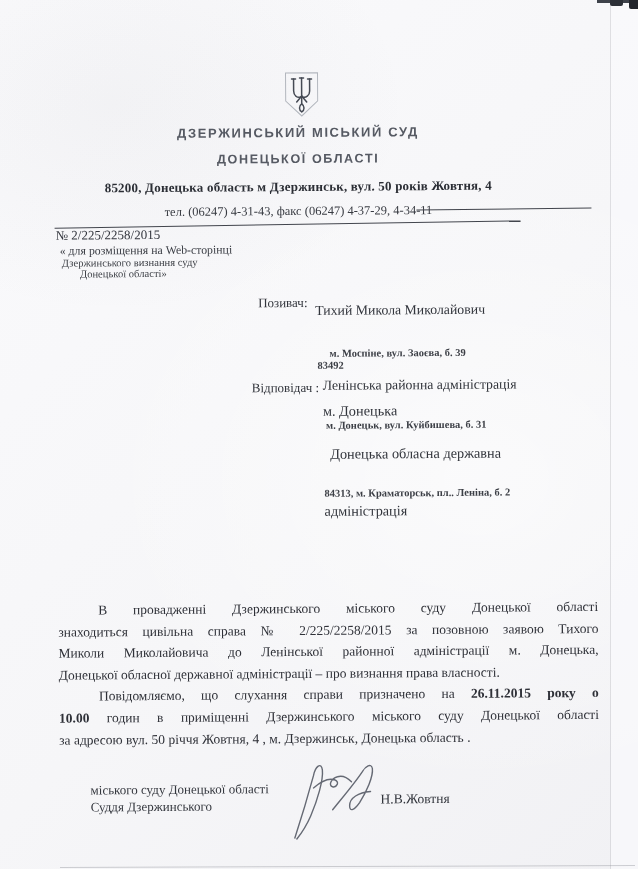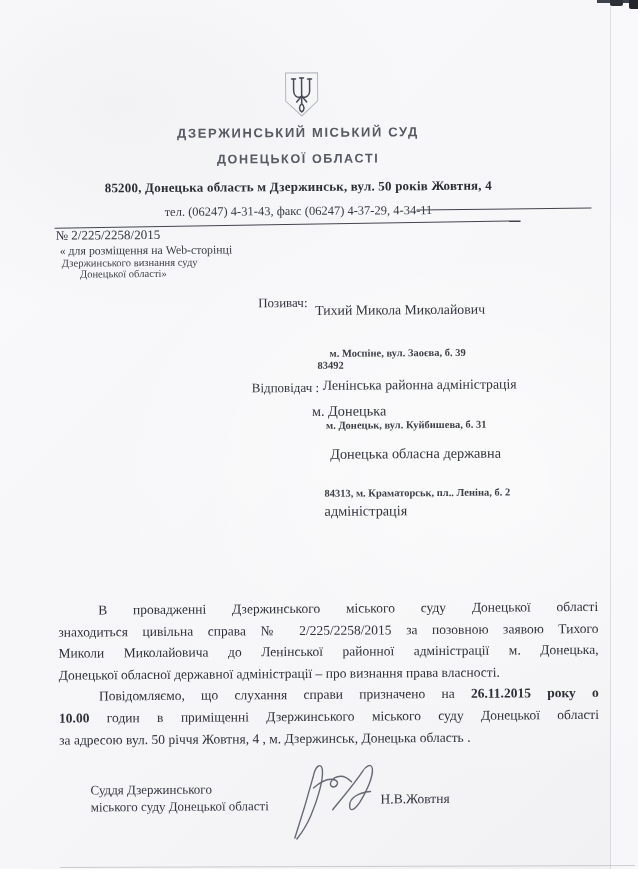--- a/index.html
+++ b/index.html
@@ -93,39 +93,39 @@
     <div class="abs note-sm" style="left:63px; top:256px;">Дзержинського визнання суду</div>
     <div class="abs note-sm" style="left:73px; top:267px;margin-left:8px;">Донецької області»</div>
 
     <div class="abs label" style="left:259px; top:295px;">Позивач:</div>
     <div class="abs pname" style="left:316px; top:303px;">Тихий Микола Миколайович</div>
     <div class="abs addr-sm" style="left:318px; top:328px;margin-top:32px;">83492</div>
     <div class="abs addr-sm" style="left:330px; top:348px;">м. Моспіне, вул. Заоєва, б. 39</div>
 
     <div class="abs label" style="left:252px; top:380px;">Відповідач :</div>
     <div class="abs pname" style="left:323px; top:378px;">Ленінська районна адміністрація</div>
-    <div class="abs pname-lg" style="left:312px; top:403px;">м. Донецька</div>
+    <div class="abs pname-lg" style="left:323px; top:403px;">м. Донецька</div>
     <div class="abs addr-sm" style="left:326px; top:420px;">м. Донецьк, вул. Куйбишева, б. 31</div>
     <div class="abs pname-lg" style="left:330px; top:446px;">Донецька обласна державна</div>
     <div class="abs pname-lg" style="left:324px; top:464px;margin-top:39px;">адміністрація</div>
     <div class="abs addr-sm" style="left:324px; top:488px;">84313, м. Краматорськ, пл.. Леніна, б. 2</div>
 
     <div class="abs bodyblock">
       <div class="bodyline first">В провадженні Дзержинського міського суду Донецької області</div>
       <div class="bodyline">знаходиться цивільна справа № 2/225/2258/2015 за позовною заявою Тихого</div>
       <div class="bodyline">Миколи Миколайовича до Ленінської районної адміністрації м. Донецька,</div>
       <div class="bodyline lastln">Донецької обласної державної адміністрації – про визнання права власності.</div>
       <div class="bodyline first"><span>Повідомляємо, що слухання справи призначено на </span><b>26.11.2015 року о</b></div>
       <div class="bodyline"><b>10.00</b><span> годин в приміщенні Дзержинського міського суду Донецької області</span></div>
       <div class="bodyline lastln">за адресою вул. 50 річчя Жовтня, 4 , м. Дзержинськ, Донецька область .</div>
     </div>
 
     <div class="abs sig-title" style="left:88px; top:781px;">
+      <div>міського суду Донецької області</div>
       <div>Суддя Дзержинського</div>
-      <div>міського суду Донецької області</div>
     </div>
 
     <div class="abs" style="left:278px; top:748px; width:105px; height:95px;">
       <svg class="sig" width="105" height="95" viewBox="0 0 105 95" fill="none" stroke="#565b66" stroke-width="1.4" stroke-linecap="round" opacity="0.9">
         <path d="M14,90 C20,72 28,46 33,28 C35,18 41,14 42,22 C43,32 37,52 30,68 C26,77 20,86 16,91"></path>
         <path d="M33,40 C40,34 48,30 54,32 C60,34 56,40 52,39 C48,38 50,31 57,29 C63,27 68,31 71,34"></path>
         <path d="M52,62 C60,52 74,36 82,24 C85,19 91,15 92,21 C93,29 86,44 79,55 C74,62 69,65 69,58 C69,50 78,45 90,44"></path>
       </svg>
     </div>
 

